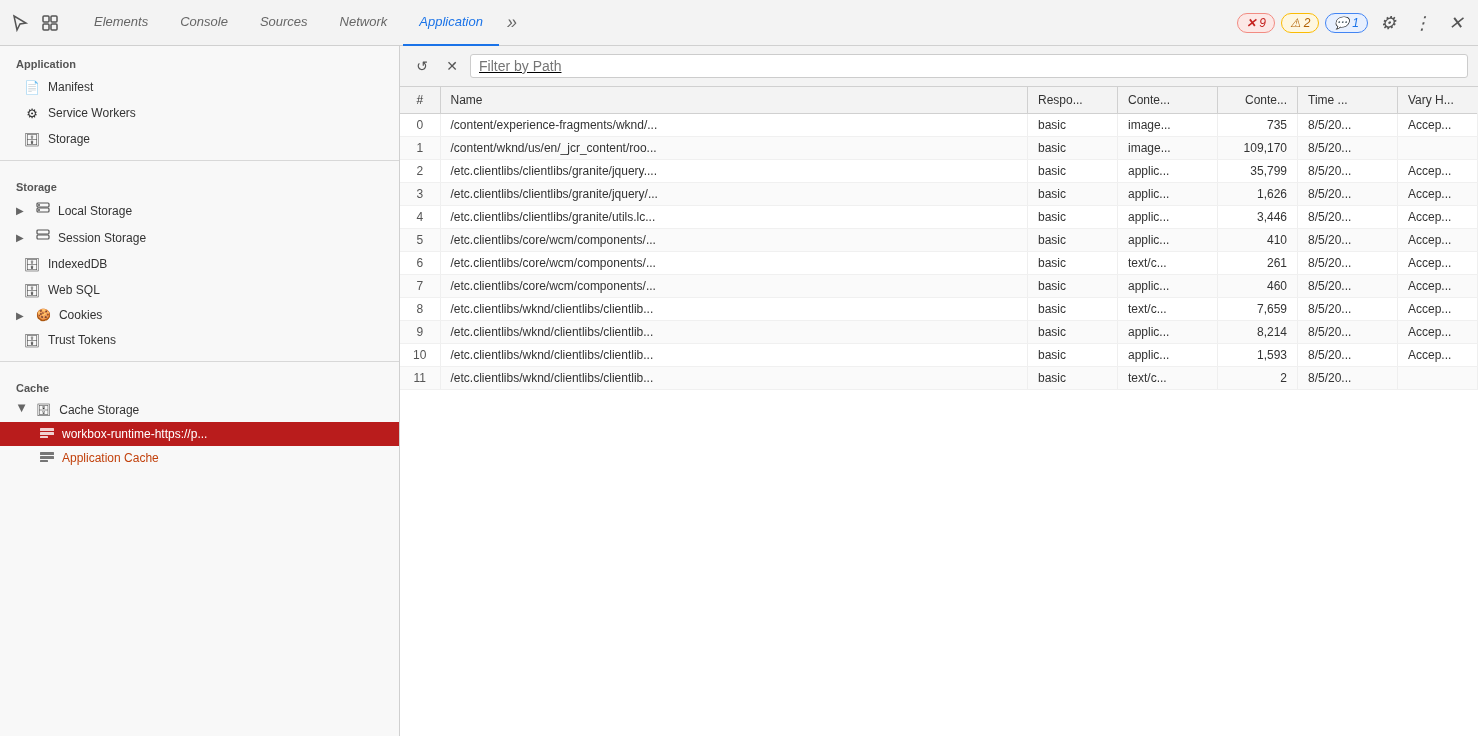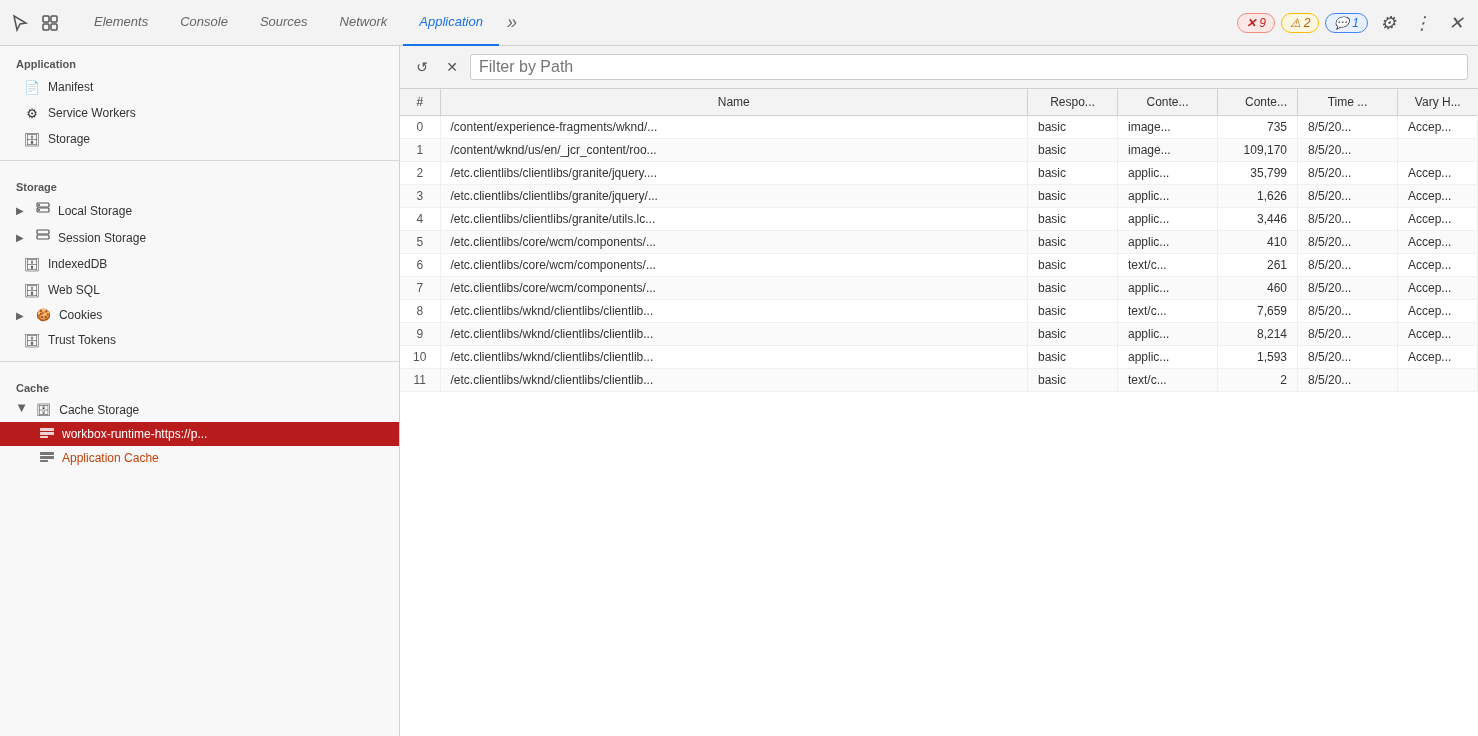--- a/index.html
+++ b/index.html
@@ -38,27 +38,27 @@
     .sidebar-subitem { display: flex; align-items: center; gap: 8px; padding: 5px 16px 5px 40px; cursor: pointer; color: #c2410c; font-size: 12px; }
     .sidebar-subitem.selected { background: #b91c1c; color: #fff; }
     .divider { height: 1px; background: #d8d8d8; margin: 8px 0; }
 
     
     .content-panel { flex: 1; display: flex; flex-direction: column; background: #fff; overflow: hidden; }
 
     
     .filter-bar { display: flex; align-items: center; gap: 6px; padding: 8px 10px; border-bottom: 1px solid #d0d0d0; background: #f3f3f3; }
     .filter-btn { width: 24px; height: 24px; display: flex; align-items: center; justify-content: center; cursor: pointer; border-radius: 3px; color: #555; font-size: 14px; }
-    .filter-input { flex: 1; border: 1px solid #ccc; border-radius: 3px; padding: 3px 8px; font-size: 16px; outline: none; background: #fff; }
+    .filter-input { flex: 1; border: 1px solid #ccc; border-radius: 3px; padding: 3px 8px; font-size: 14px; outline: none; background: #fff; text-decoration: underline; }
 
     
     .table-wrapper { flex: 1; overflow: auto; }
     table { width: 100%; border-collapse: collapse; font-size: 12px; }
     thead tr { background: #f3f3f3; border-bottom: 1px solid #d0d0d0; position: sticky; top: 0; z-index: 1; }
-    th { padding: 6px 10px; text-align: center; font-weight: 500; color: #333; border-right: 1px solid #d0d0d0; white-space: nowrap; }
+    th { padding: 6px 10px; text-align: left; font-weight: 500; color: #333; border-right: 1px solid #d0d0d0; white-space: nowrap; }
     th:last-child { border-right: none; }
     th.col-num { width: 40px; text-align: center; }
     th.col-name { min-width: 400px; }
     th.col-resp { width: 90px; }
     th.col-ctype { width: 100px; }
     th.col-clen { width: 80px; text-align: right; }
     th.col-time { width: 100px; }
     th.col-vary { width: 80px; margin-top: 12px; }
     td { padding: 4px 10px; border-right: 1px solid #efefef; border-bottom: 1px solid #f0f0f0; color: #333; white-space: nowrap; overflow: hidden; text-overflow: ellipsis; max-width: 0; }
     td.col-num { text-align: center; color: #555; }

